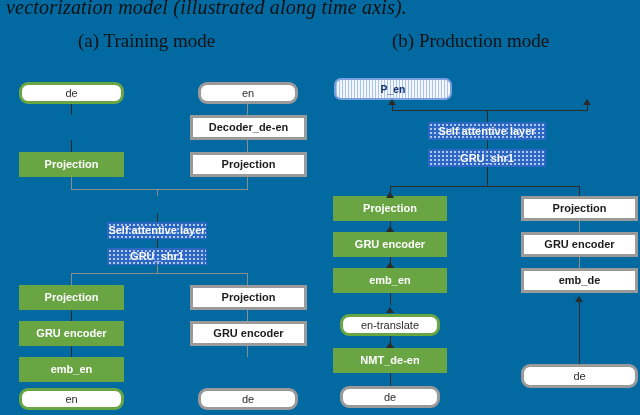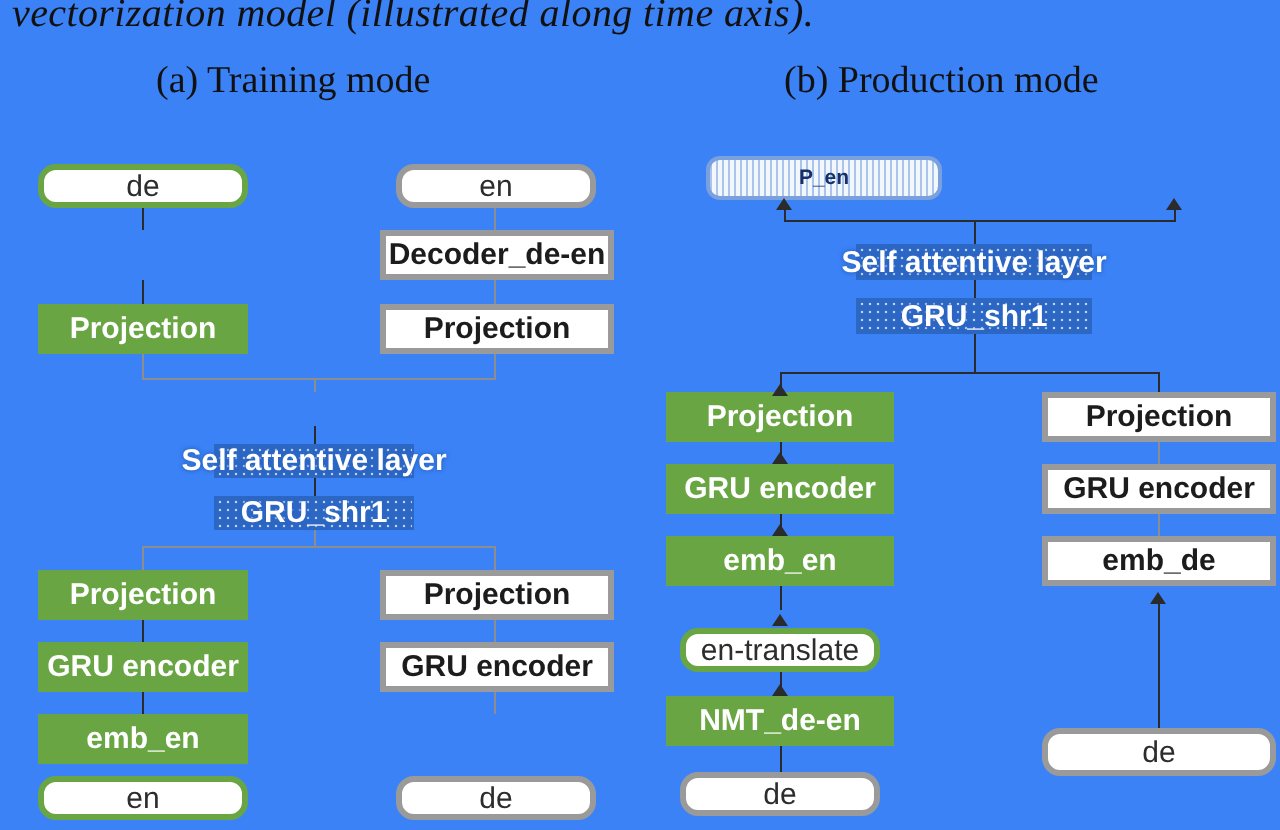--- a/index.html
+++ b/index.html
@@ -1,35 +1,35 @@
 <!DOCTYPE html>
 <html><head>
 <meta charset="utf-8">
 <style>
   html,body{margin:0;padding:0;background:#ffffff;}
   body{width:640px;height:415px;overflow:hidden;font-family:"Liberation Sans",sans-serif;}
-  #page{position:relative;width:640px;height:415px;background:#3b82f6;}
+  #page{position:relative;width:640px;height:415px;background:#0369a1;}
 
   .caption-top{
     position:absolute;left:6px;top:-4px;width:630px;
     font-family:"Liberation Serif",serif;font-style:italic;font-size:20px;
     color:#111;white-space:nowrap;letter-spacing:.2px;
   }
   .subcap{
     position:absolute;font-family:"Liberation Serif",serif;font-size:19px;color:#111;
     white-space:nowrap;
   }
   #cap-a{left:78px;top:30px;}
   #cap-b{left:392px;top:30px;}
 
   
   .node{
     position:absolute;box-sizing:border-box;
     display:flex;align-items:center;justify-content:center;
-    font-size:15px;font-weight:bold;line-height:1;
+    font-size:11px;font-weight:bold;line-height:1;
     text-align:center;white-space:nowrap;
   }
   .green-solid{background:#69a643;border:1px solid #69a643;color:#ffffff;}
   .green-round{background:#ffffff;border:3px solid #69a643;border-radius:9px;color:#2d2d2d;font-weight:normal;}
   .gray-solid{background:#ffffff;border:3px solid #9a9a9a;color:#1c1c1c;font-weight:bold;}
   .gray-round{background:#ffffff;border:3px solid #9a9a9a;border-radius:9px;color:#2d2d2d;font-weight:normal;}
   .blue-dot{
     background-color:#2d67c4;color:#ffffff;border:1px solid #2d67c4;
     background-image:radial-gradient(#bcd2f2 0.7px, transparent 0.8px);
     background-size:4px 4px;background-position:0 0;
@@ -135,21 +135,21 @@
   <div class="node gray-solid" style="left:190px;top:321px;width:117px;height:25px;">
     <span class="lbl">GRU encoder</span>
   </div>
   <div class="vline-g" style="left:247px;top:346px;height:11px;"></div>
 
 
   <div class="node gray-round" style="left:198px;top:388px;width:100px;height:22px;">
     <span class="lbl">de</span>
   </div>
 
-  <div class="node hatch-box" style="left:334px;top:78px;width:118px;height:22px;margin-left:19px;">
+  <div class="node hatch-box" style="left:334px;top:78px;width:118px;height:22px;">
     <span class="lbl">P_en</span>
   </div>
 
   <div class="vline" style="left:487px;top:110px;height:12px;"></div>
   <div class="hline" style="left:392px;top:110px;width:196px;"></div>
   <div class="vline" style="left:392px;top:104px;height:7px;"></div>
   <div class="arrow" style="left:388px;top:99px;"></div>
   <div class="vline" style="left:587px;top:104px;height:7px;"></div>
   <div class="arrow" style="left:583px;top:99px;"></div>
 

